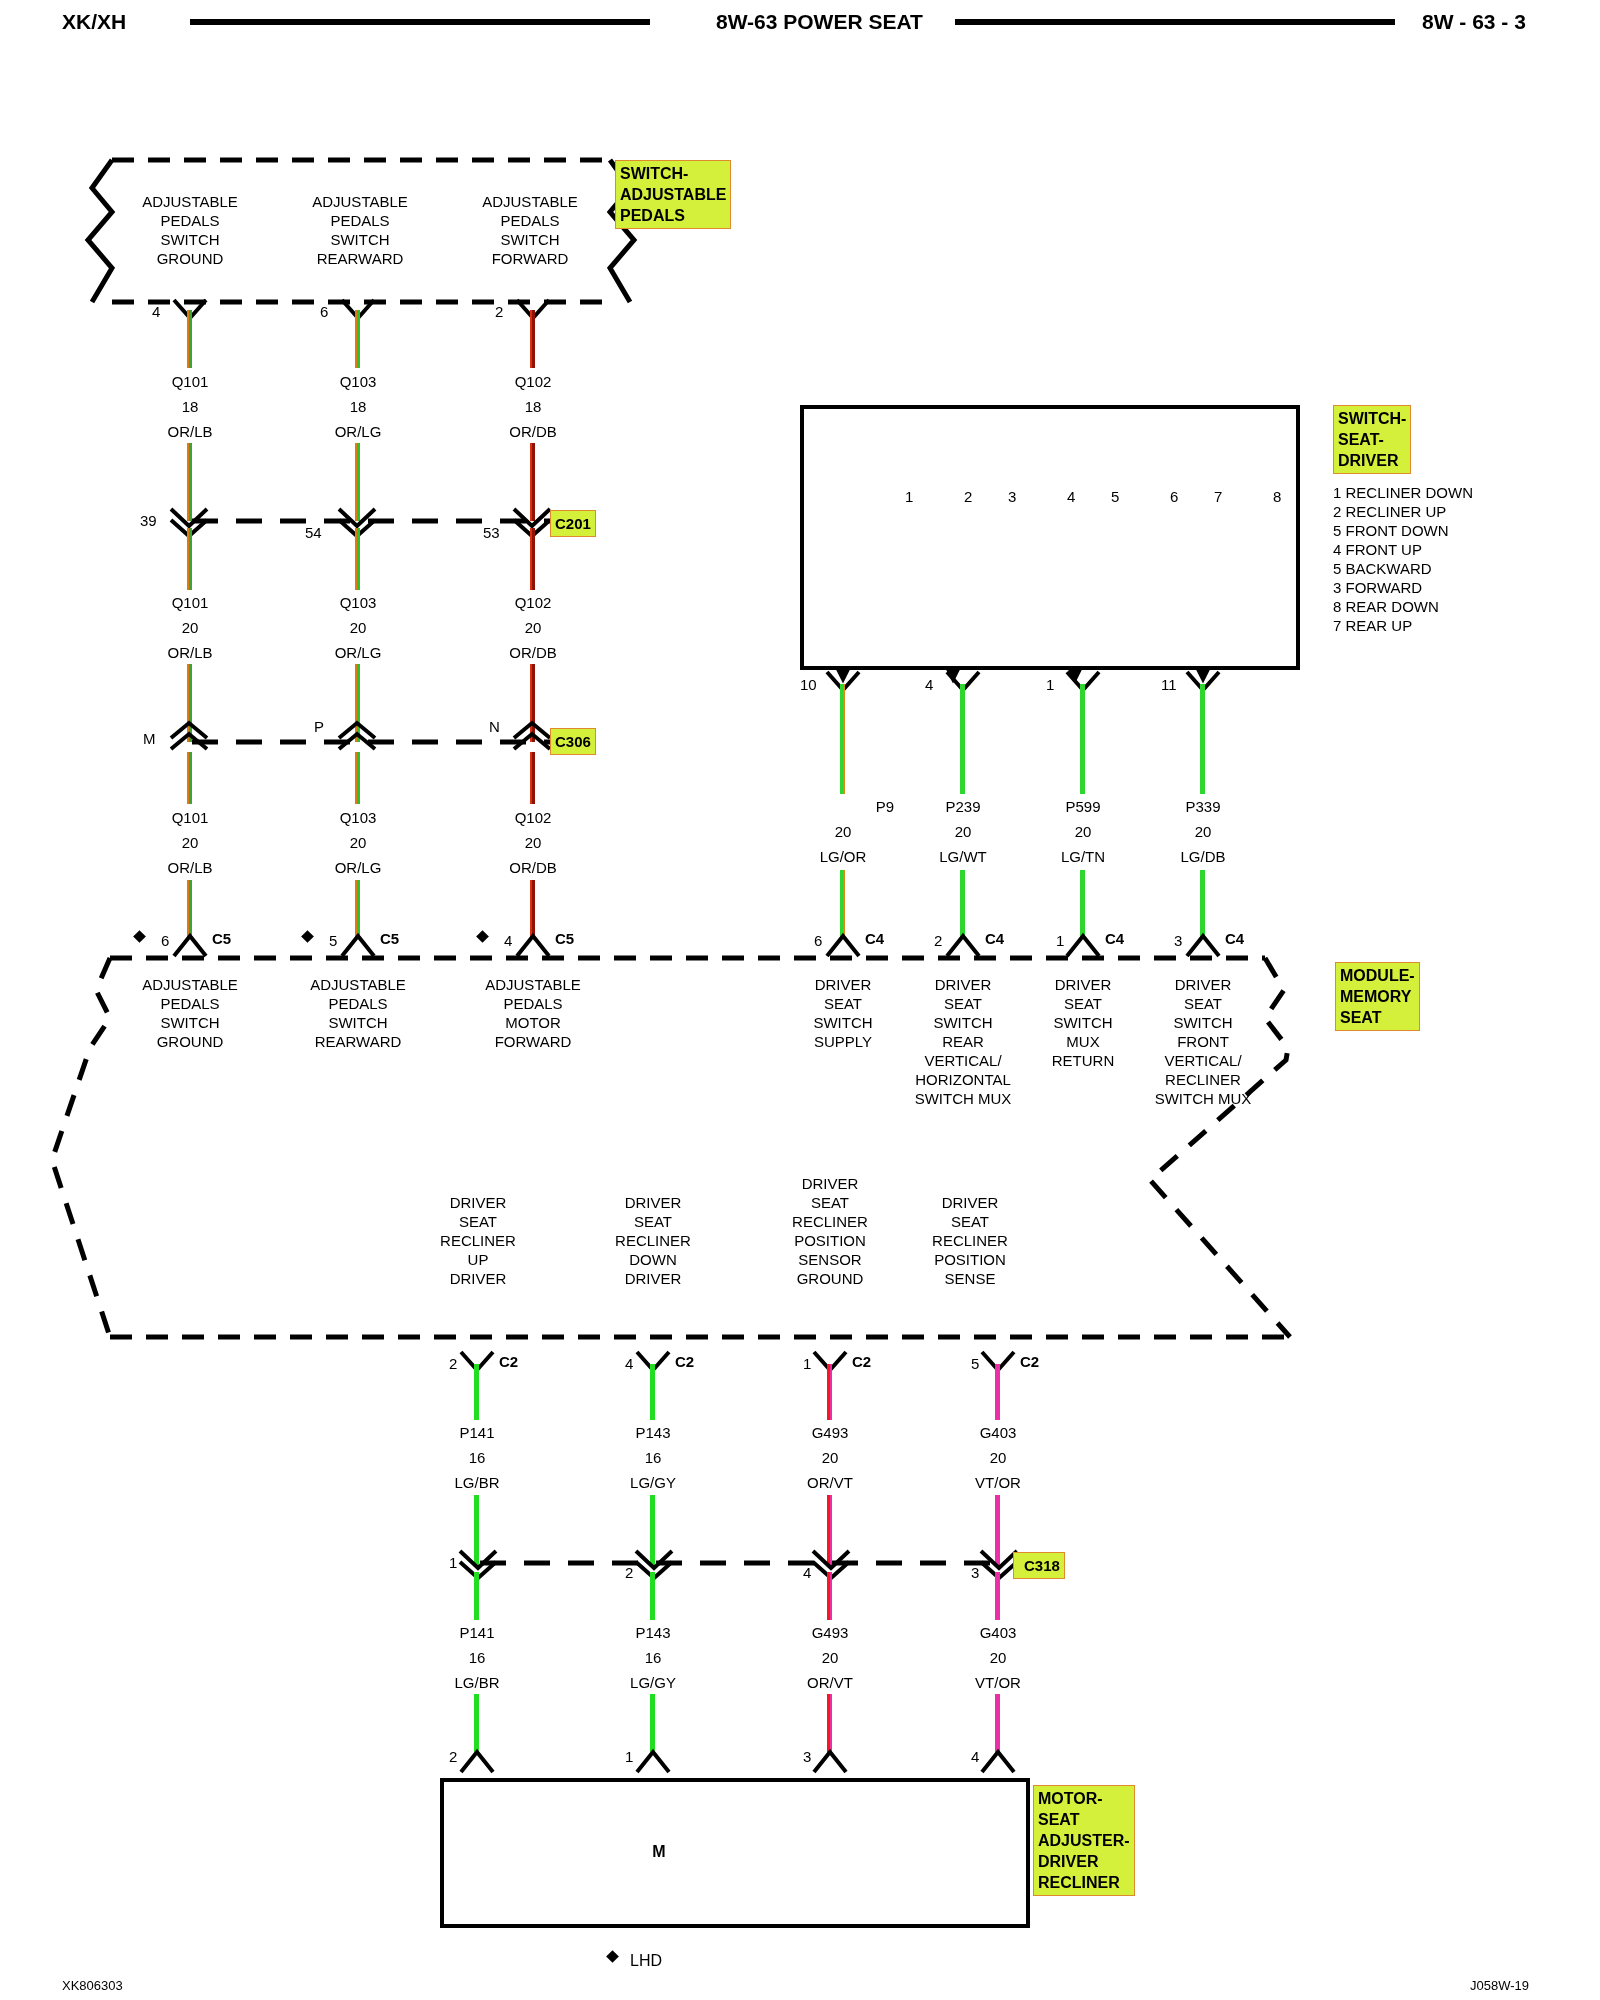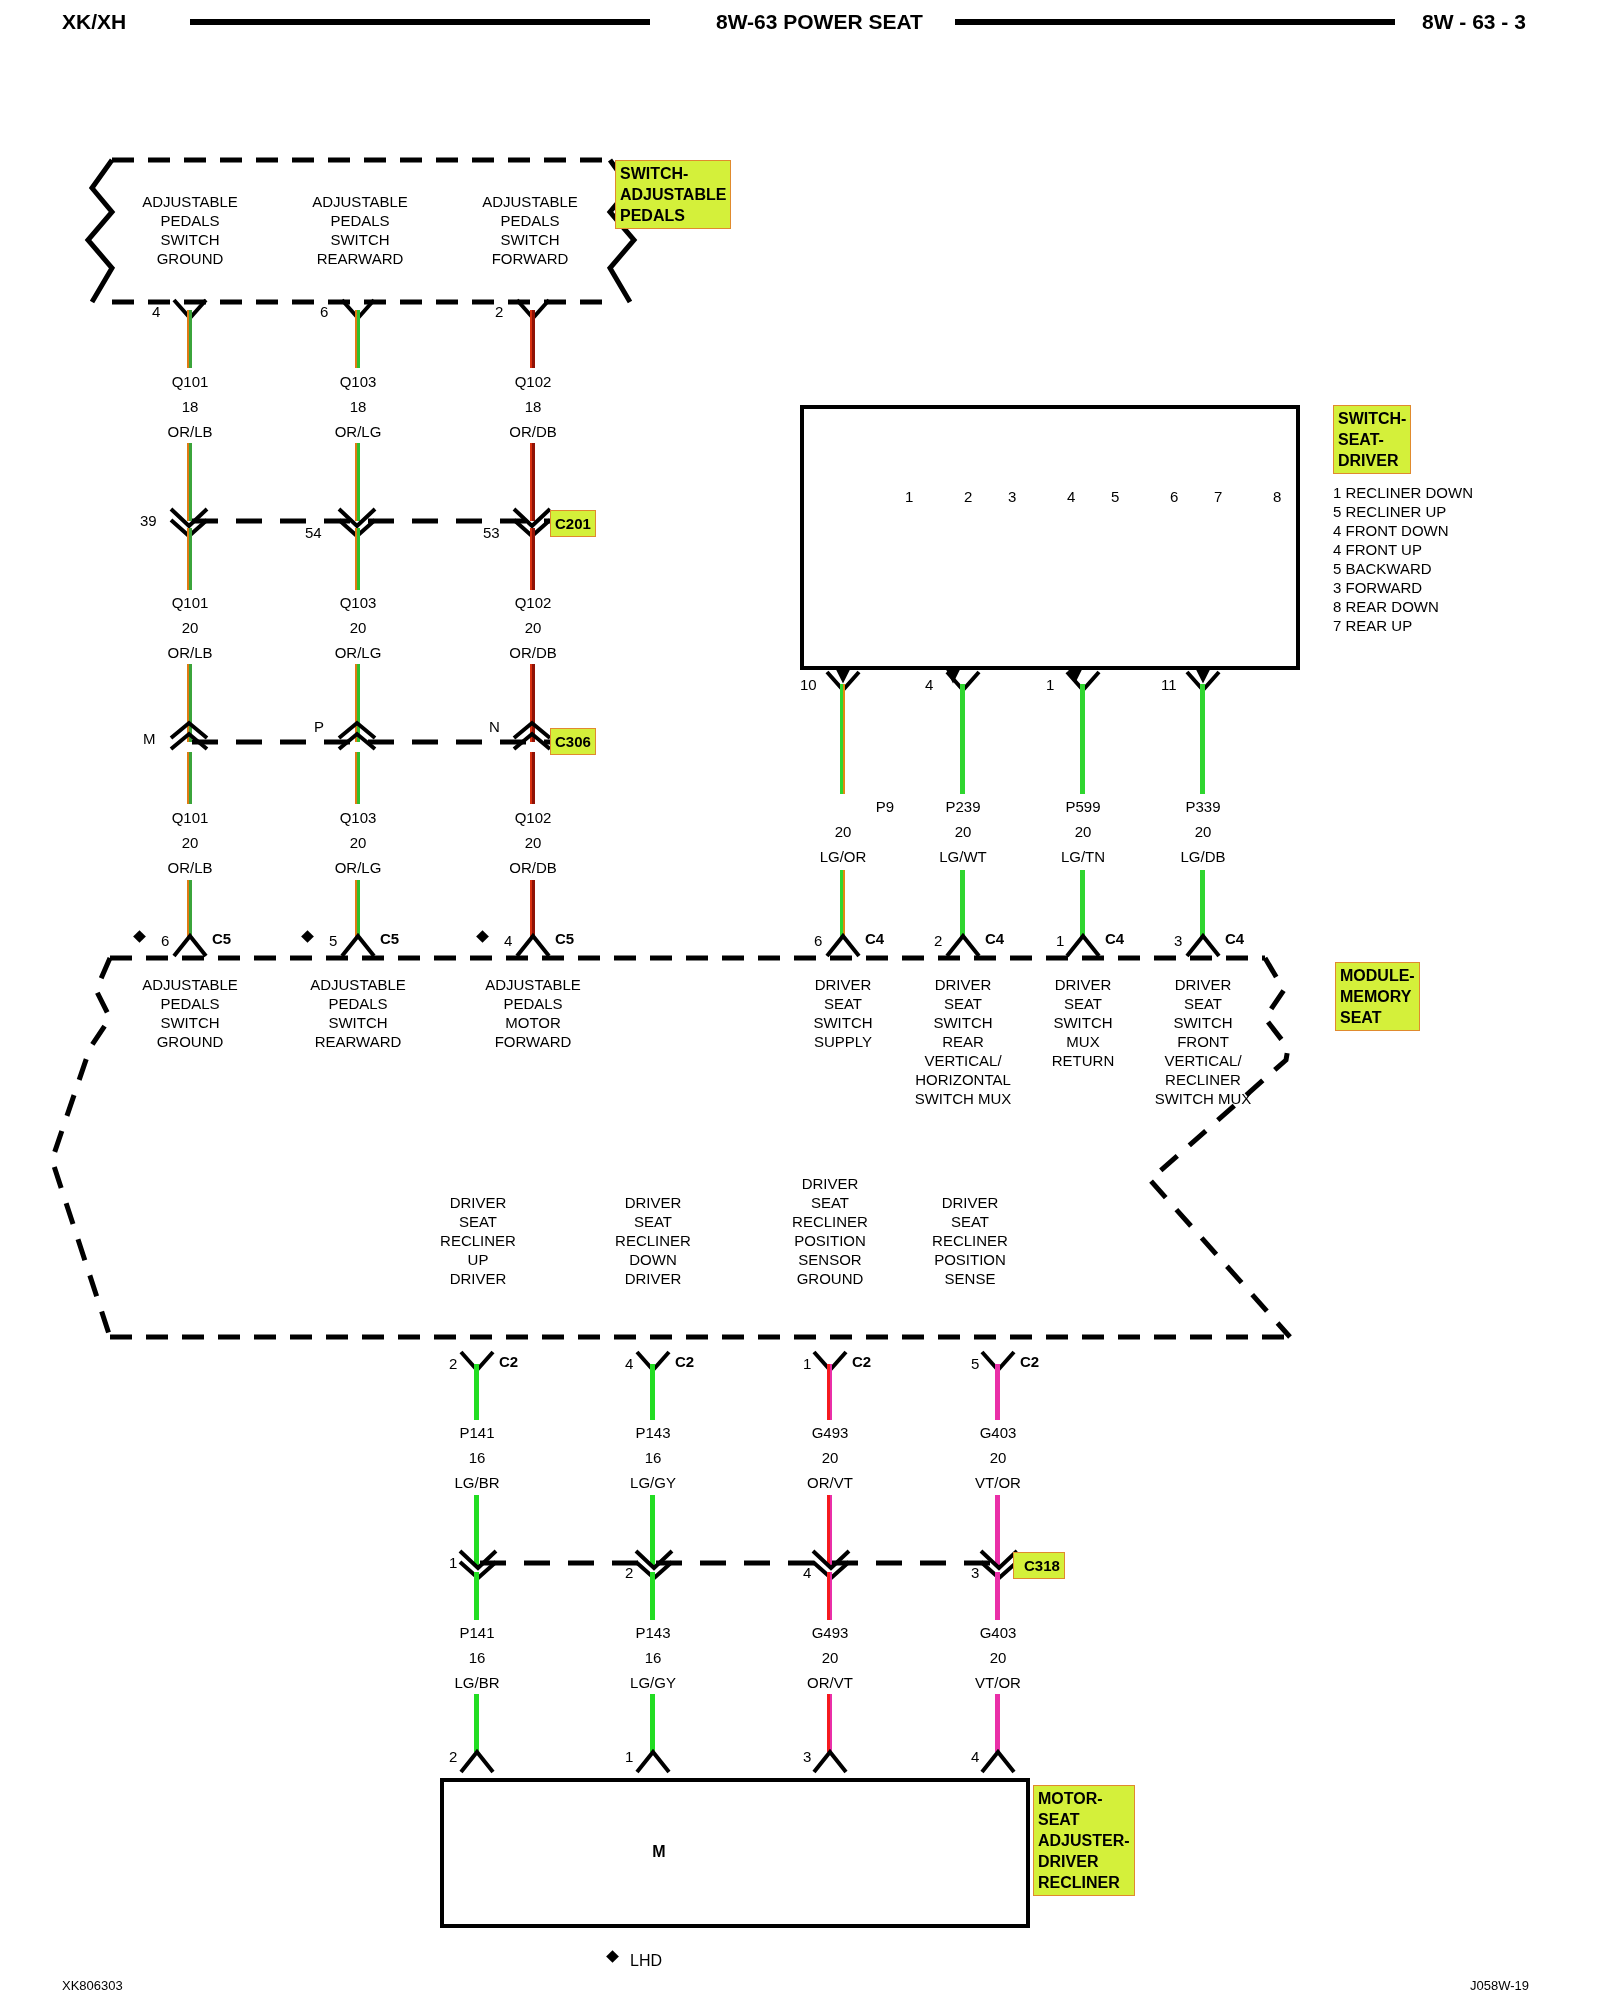--- a/index.html
+++ b/index.html
@@ -386,21 +386,21 @@
 <div class="pin" style="left:1008px;top:488px;">3</div>
 <div class="pin" style="left:1067px;top:488px;">4</div>
 <div class="pin" style="left:1111px;top:488px;">5</div>
 <div class="pin" style="left:1170px;top:488px;">6</div>
 <div class="pin" style="left:1214px;top:488px;">7</div>
 <div class="pin" style="left:1273px;top:488px;">8</div>
 
 <div class="hl" style="left:1333px;top:405px;">SWITCH-
 SEAT-
 DRIVER</div>
-<div class="tl" style="left:1333px;top:483px;"><span>1 RECLINER DOWN</span><br><span>5 RECLINER UP</span><br><span>4 FRONT DOWN</span><br><span>4 FRONT UP</span><br><span>5 BACKWARD</span><br><span>3 FORWARD</span><br><span>8 REAR DOWN</span><br><span>7 REAR UP</span></div>
+<div class="tl" style="left:1333px;top:483px;"><span>1 RECLINER DOWN</span><br><span>2 RECLINER UP</span><br><span>5 FRONT DOWN</span><br><span>4 FRONT UP</span><br><span>5 BACKWARD</span><br><span>3 FORWARD</span><br><span>8 REAR DOWN</span><br><span>7 REAR UP</span></div>
 
 <div class="pin" style="left:800px;top:676px;">10</div>
 <svg class="abs" style="left:825px;top:670px;" width="40" height="26">
     <path d="M2,2 L18,20 L34,2" stroke="#000" stroke-width="4" fill="none"></path>
   </svg>
 <div class="wire" style="left:840px;top:684px;height:110px;background:linear-gradient(90deg,#2fd62f 0 55%,#e08a12 55% 100%);"></div>
 <div class="t" style="left:825px;top:797px;width:120px;">P9</div>
 <div class="t" style="left:783px;top:822px;width:120px;">20</div>
 <div class="t" style="left:783px;top:847px;width:120px;">LG/OR</div>
 <div class="wire" style="left:840px;top:870px;height:68px;background:linear-gradient(90deg,#2fd62f 0 55%,#e08a12 55% 100%);"></div>

